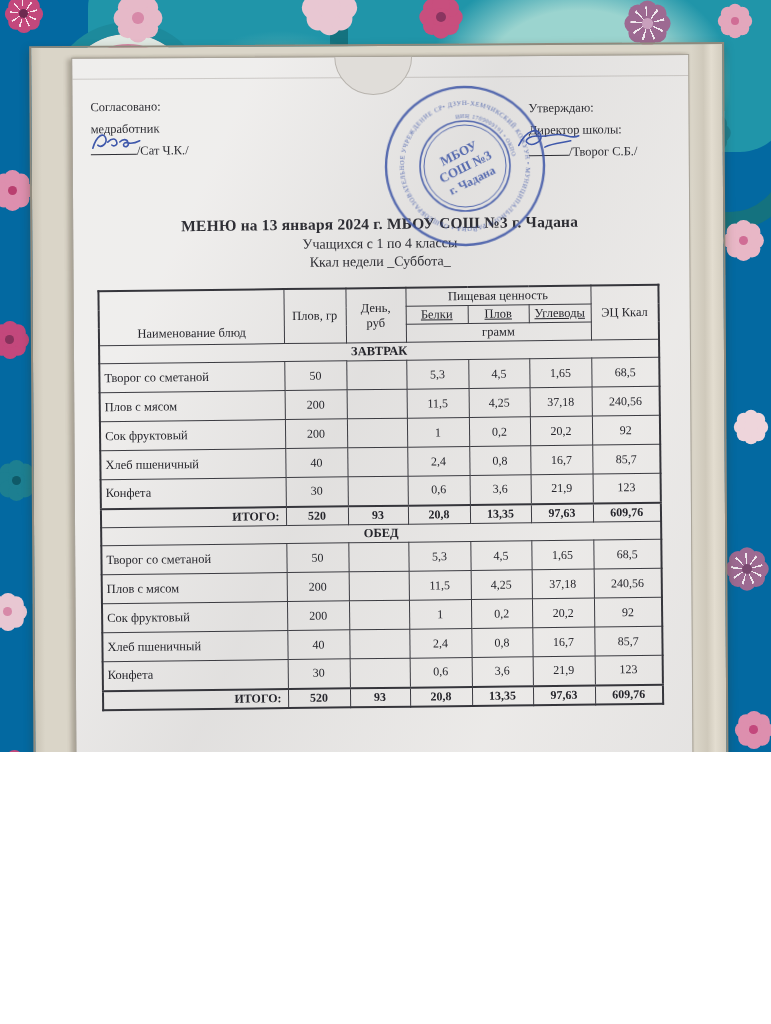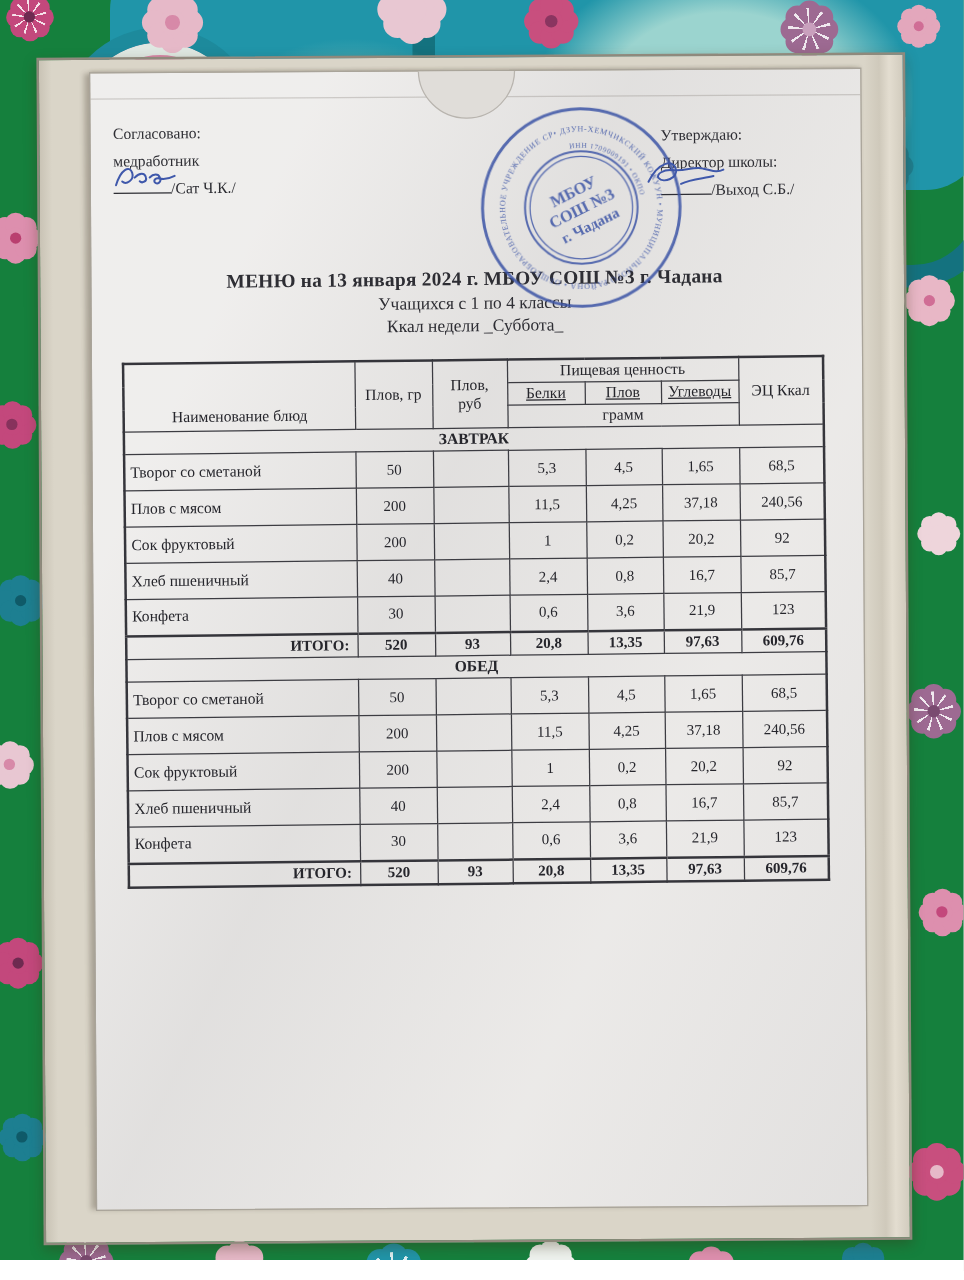--- a/index.html
+++ b/index.html
@@ -1,19 +1,19 @@
 <!DOCTYPE html>
 <html><head>
 <meta charset="utf-8">
 <style>
   * { margin:0; padding:0; box-sizing:border-box; }
   html,body { width:771px; height:1024px; }
   body { font-family:"Liberation Serif", serif; overflow:hidden; }
 
-  .photo { position:relative; width:771px; height:1008px; background:#15803d; overflow:hidden; }
+  .photo { position:relative; width:771px; height:752px; background:#0369a1; overflow:hidden; }
 
   
   .bg-teal-band { position:absolute; left:88px; top:-40px; width:700px; height:192px;
     background:#2095a9; border-radius:48px; }
   .bg-teal-ring { position:absolute; left:330px; top:-190px; width:470px; height:420px;
     border:18px solid #14727f; border-radius:70px; }
   .bg-aqua-blob { position:absolute; left:430px; top:-30px; width:300px; height:200px;
     background:radial-gradient(ellipse at 50% 55%, #9bd4cf 0 45%, rgba(155,212,207,0) 72%); }
   .bg-aqua-blob2 { position:absolute; left:170px; top:30px; width:220px; height:150px;
     background:radial-gradient(ellipse at 50% 55%, #57aeb4 0 40%, rgba(87,174,180,0) 70%); }
@@ -129,21 +129,21 @@
             <svg class="sig" style="left:-2px;top:34px" width="58" height="26">
               <path d="M4 18 C8 5 15 2 17 8 C19 14 12 18 9 15 M19 12 C23 8 27 8 28 12 C29 15 25 17 23 15 M31 12 C34 9 38 9 39 12 C41 16 37 18 35 16 C34 14 36 12 39 13 C43 14 47 13 51 11"></path>
             </svg>
           </div>
         </div>
 
         <div class="appr appr-right">
           <div>Утверждаю:</div>
           <div>Директор школы:</div>
           <div>
-            <span class="sig-line" style="width:40px"></span><span>/Выход С.Б./</span>
+            <span class="sig-line" style="width:40px"></span><span>/Творог С.Б./</span>
             <svg class="sig" style="left:-14px;top:28px" width="70" height="30">
               <path d="M4 20 C12 4 24 2 26 10 C28 17 16 22 12 17 C10 14 16 10 24 11 C34 12 40 8 48 10 C54 11 58 14 64 11 M30 22 C38 18 48 18 56 16"></path>
             </svg>
           </div>
         </div>
 
         <svg class="stamp" viewBox="0 0 172 172">
           <defs>
             <path id="ringPath" d="M86 25 a61 61 0 1 1 -0.01 0"></path>
             <path id="innerArc" d="M86 38 a48 48 0 1 1 -0.01 0"></path>
@@ -179,21 +179,21 @@
               <col style="width:60px">
             <col style="width:62px">
               <col style="width:61px">
               <col style="width:62px">
               <col style="width:68px">
           </colgroup>
           <thead>
             <tr class="h-row1">
               <th rowspan="3" class="h-name">Наименование блюд</th>
               <th rowspan="3">Плов, гр</th>
-              <th rowspan="3">Плов, руб</th>
+              <th rowspan="3">День, руб</th>
               <th colspan="3">Пищевая ценность</th>
               <th rowspan="3">ЭЦ Ккал</th>
             </tr>
             <tr class="h-row2">
               <th>Белки</th>
               <th>Плов</th>
               <th>Углеводы</th>
             </tr>
             <tr class="h-row3">
               <th colspan="3">грамм</th>

